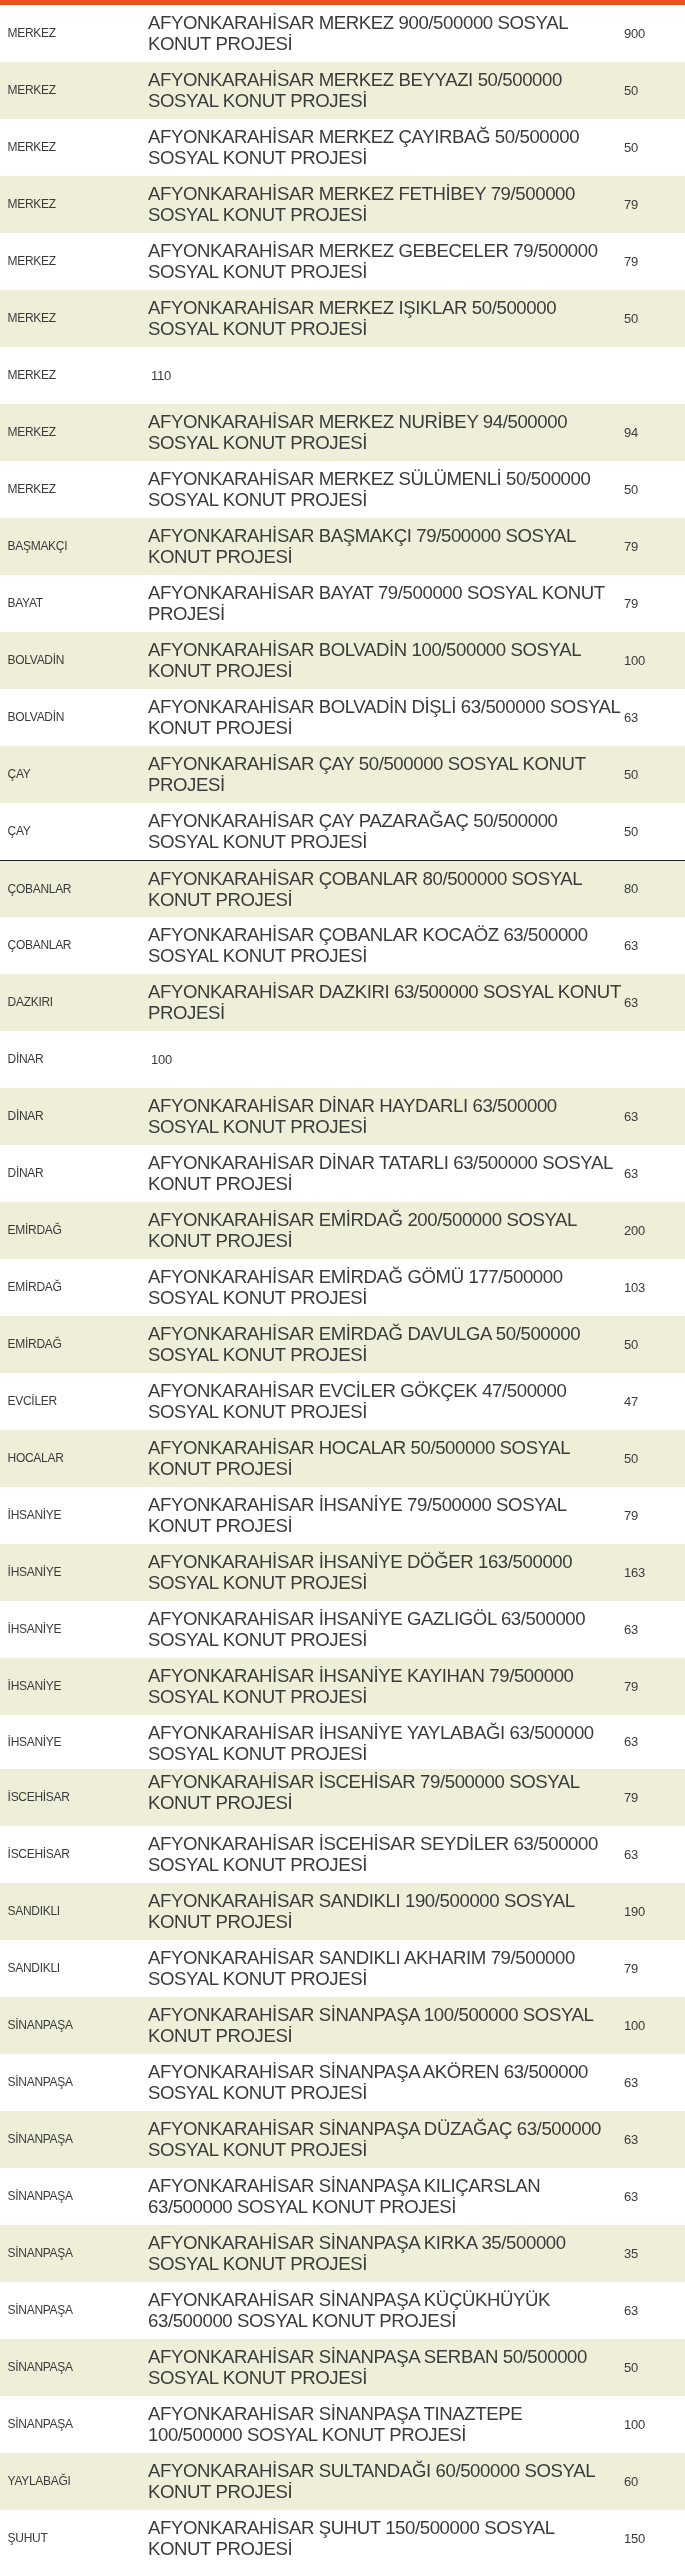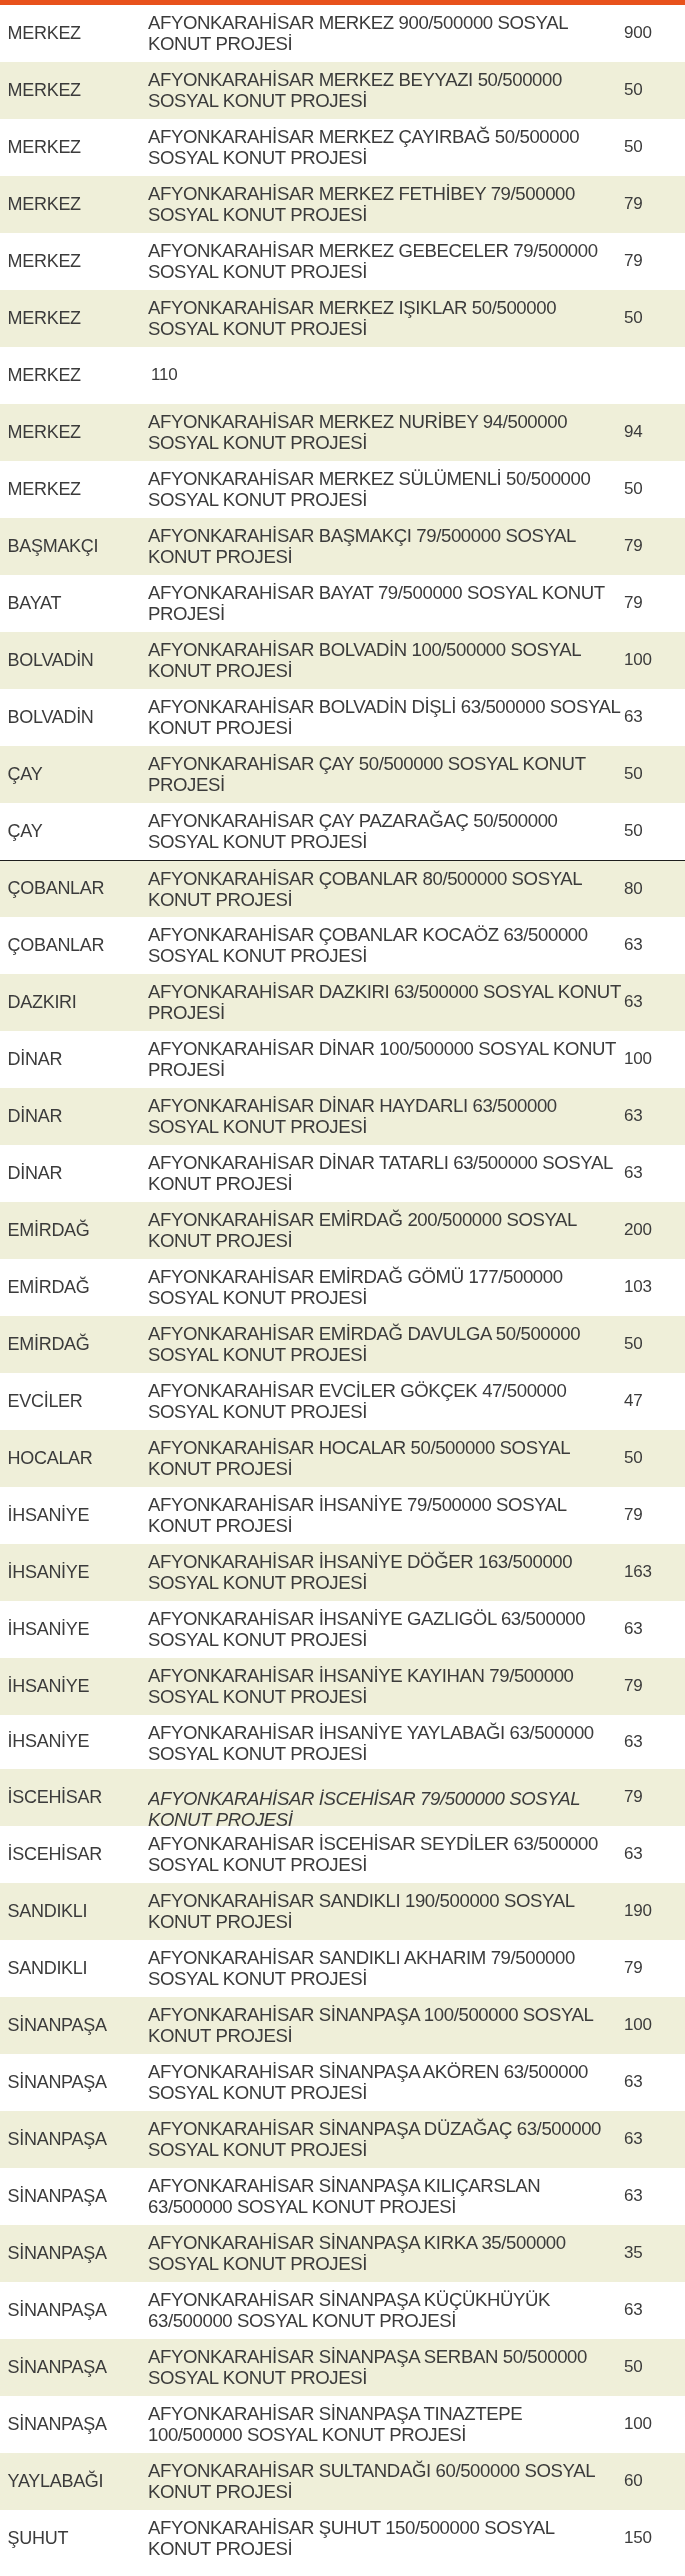--- a/index.html
+++ b/index.html
@@ -29,27 +29,27 @@
     overflow:hidden;
     background:#FFFFFF;
   }
   .row:nth-child(even){background:var(--alt);}
   
   .row:nth-child(16){border-top:1.9px solid var(--seam);}
   
   .row:nth-child(31){height:54px;}
   .row:nth-child(31) .c2in{height:40px;overflow:hidden;}
   
-  .row:nth-child(32) .c2{align-self:flex-start;margin-top:19px;font-style:italic;}
+  .row:nth-child(32) .c2{align-self:flex-start;margin-top:2px;}
   .row:nth-child(32) .c2in{height:51px;overflow:hidden;}
 
   .c1{
     width:148px;
     padding-left:7.6px;
-    font-size:18px;
+    font-size:12px;
     letter-spacing:-0.3px;
     flex:none;
     white-space:nowrap;
   }
   .c2{
     width:473px;
     flex:none;
     display:flex;
     align-items:center;
   }
@@ -57,21 +57,21 @@
     font-size:18.6px;
     line-height:21px;
     letter-spacing:-0.4px;
     max-height:53px;
     overflow:hidden;
     width:100%;
   }
   .c3{
     flex:1;
     padding-left:2.9px;
-    font-size:17px;
+    font-size:13px;
     letter-spacing:-0.2px;
     white-space:nowrap;
   }
 </style>
 </head>
 <body>
 
 <div class="topbar"></div>
 
 <div class="rows" id="rows">
@@ -211,23 +211,20 @@
   <div class="row">
     <div class="c1">DAZKIRI</div>
     <div class="c2">
       <div class="c2in">AFYONKARAHİSAR DAZKIRI 63/500000 SOSYAL KONUT PROJESİ</div>
     </div>
     <div class="c3">63</div>
   </div>
 
   <div class="row">
     <div class="c1">DİNAR</div>
-    <div class="c2">
-      <div class="c2in">AFYONKARAHİSAR DİNAR 100/500000 SOSYAL KONUT PROJESİ</div>
-    </div>
     <div class="c3">100</div>
   </div>
 
   <div class="row">
     <div class="c1">DİNAR</div>
     <div class="c2">
       <div class="c2in">AFYONKARAHİSAR DİNAR HAYDARLI 63/500000 SOSYAL KONUT PROJESİ</div>
     </div>
     <div class="c3">63</div>
   </div>

